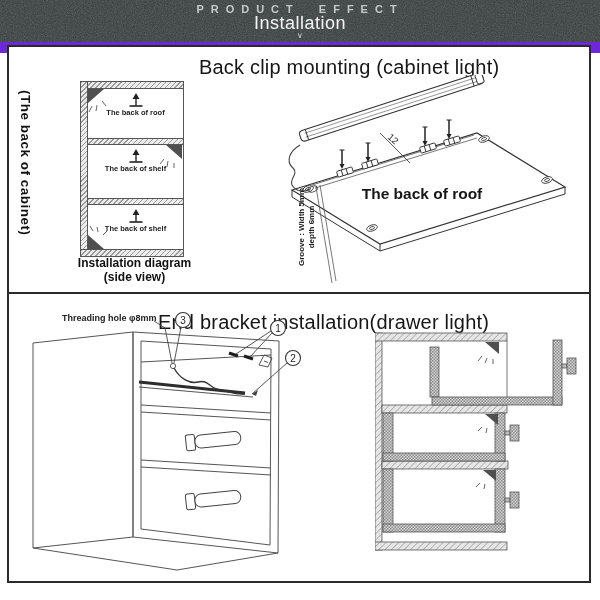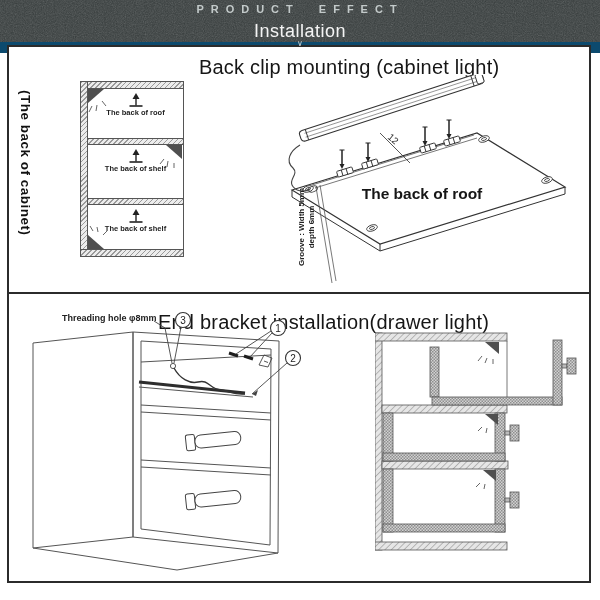--- a/index.html
+++ b/index.html
@@ -3,29 +3,29 @@
 <meta charset="utf-8">
 <style>
   html,body{margin:0;padding:0;}
   body{
     width:600px;height:600px;position:relative;background:#ffffff;
     font-family:"Liberation Sans",sans-serif;overflow:hidden;
   }
   
   .hdr{
     position:absolute;left:0;top:0;width:600px;height:53px;
-    background:#0c4a6e;overflow:hidden;
+    background:#6d28d9;overflow:hidden;
   }
   .hdr .noise{position:absolute;left:0;top:0;}
   .hdr-text{position:absolute;left:0;top:0;width:100%;text-align:center;z-index:2;}
   .kicker{
     font-size:11px;font-weight:bold;color:#c3caca;
     letter-spacing:7px;word-spacing:9px;margin-top:3px;
   }
-  .hdr-title{font-size:18px;color:#f4f4f4;letter-spacing:.5px;margin-top:8px;line-height:17px;}
+  .hdr-title{font-size:18px;color:#f4f4f4;letter-spacing:.5px;margin-top:0px;line-height:17px;}
   .hdr-chevron{font-size:8px;color:#cdd3d3;line-height:7px;}
   
   .panel{
     position:absolute;left:7px;width:584px;background:#fff;
     border:2px solid #2b2b2b;box-sizing:border-box;
   }
   #panel1{top:45px;height:280px;}
   #panel2{top:292px;height:291px;}
   .ptitle{
     position:absolute;font-size:20px;color:#161616;letter-spacing:.2px;white-space:nowrap;
@@ -134,20 +134,24 @@
       <line x1="20" y1="18" x2="20" y2="23" stroke="#666" stroke-width="1"></line>
     </svg>
     <svg class="lightsvg" style="left:8px;top:140px;" width="28" height="28">
       <polygon points="0,28 0,14 16,28" fill="#4f4f4f"></polygon>
       <line x1="5" y1="10" x2="2" y2="5" stroke="#666" stroke-width="1"></line>
       <line x1="10" y1="11" x2="9" y2="6" stroke="#666" stroke-width="1"></line>
       <line x1="15" y1="14" x2="19" y2="10" stroke="#666" stroke-width="1"></line>
     </svg>
   </div>
 
+  <div class="caption">
+    <div>Installation diagram</div>
+    <div>(side view)</div>
+  </div>
 
   <svg class="dsvg" style="left:271px;top:28px;" width="315" height="210" viewBox="0 0 315 210">
 
     <g stroke="#333" fill="none" stroke-width="1.2">
       <path d="M12,115 L197,58 L285,112 L100,169 Z" fill="#fff"></path>
       <path d="M12,115 L12,122 L100,176 L285,119 L285,112 M100,169 L100,176" stroke-width="1"></path>
     </g>
 
     <g stroke="#555" stroke-width="0.8">
       <line x1="32" y1="110" x2="194" y2="60"></line>

